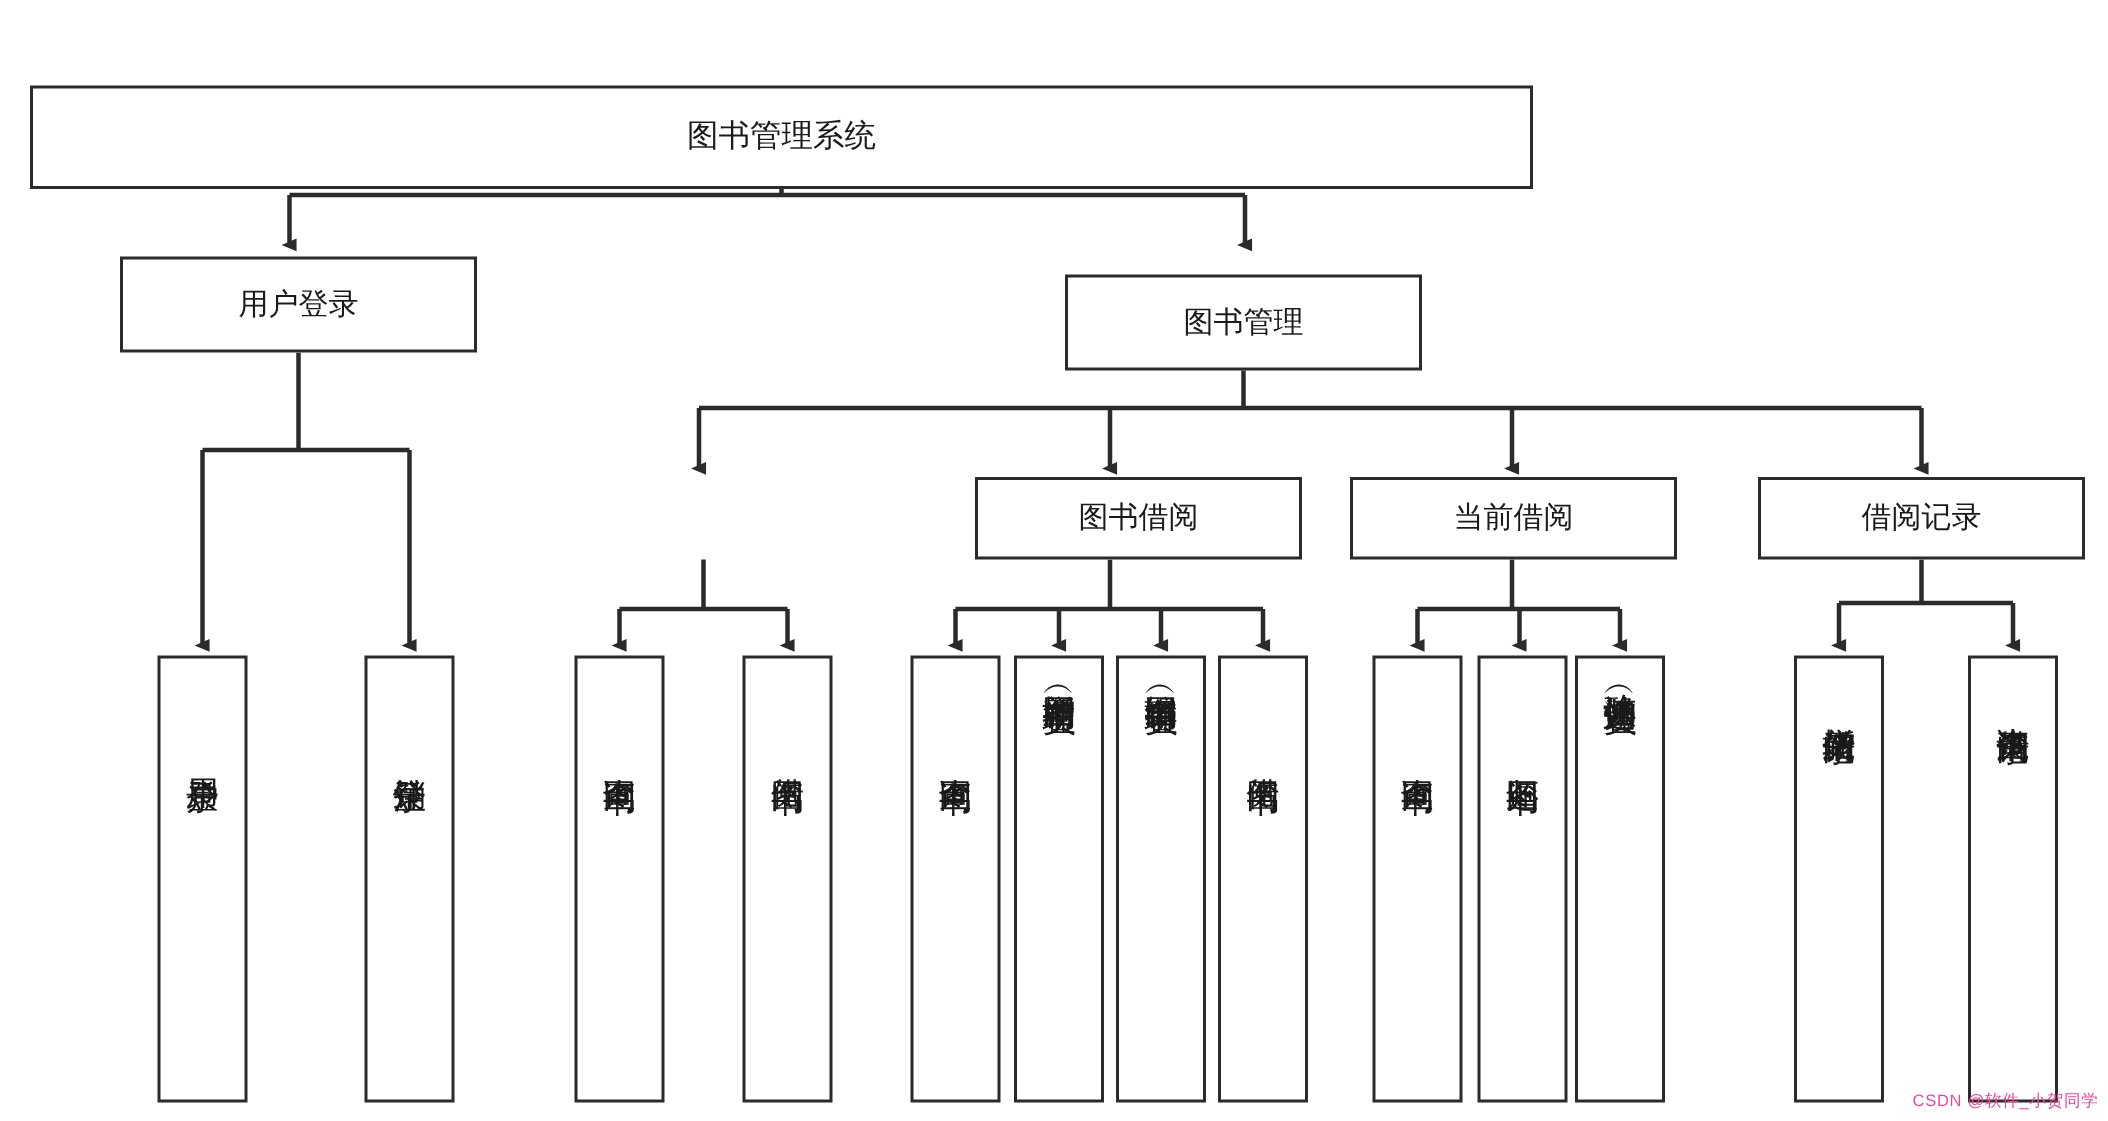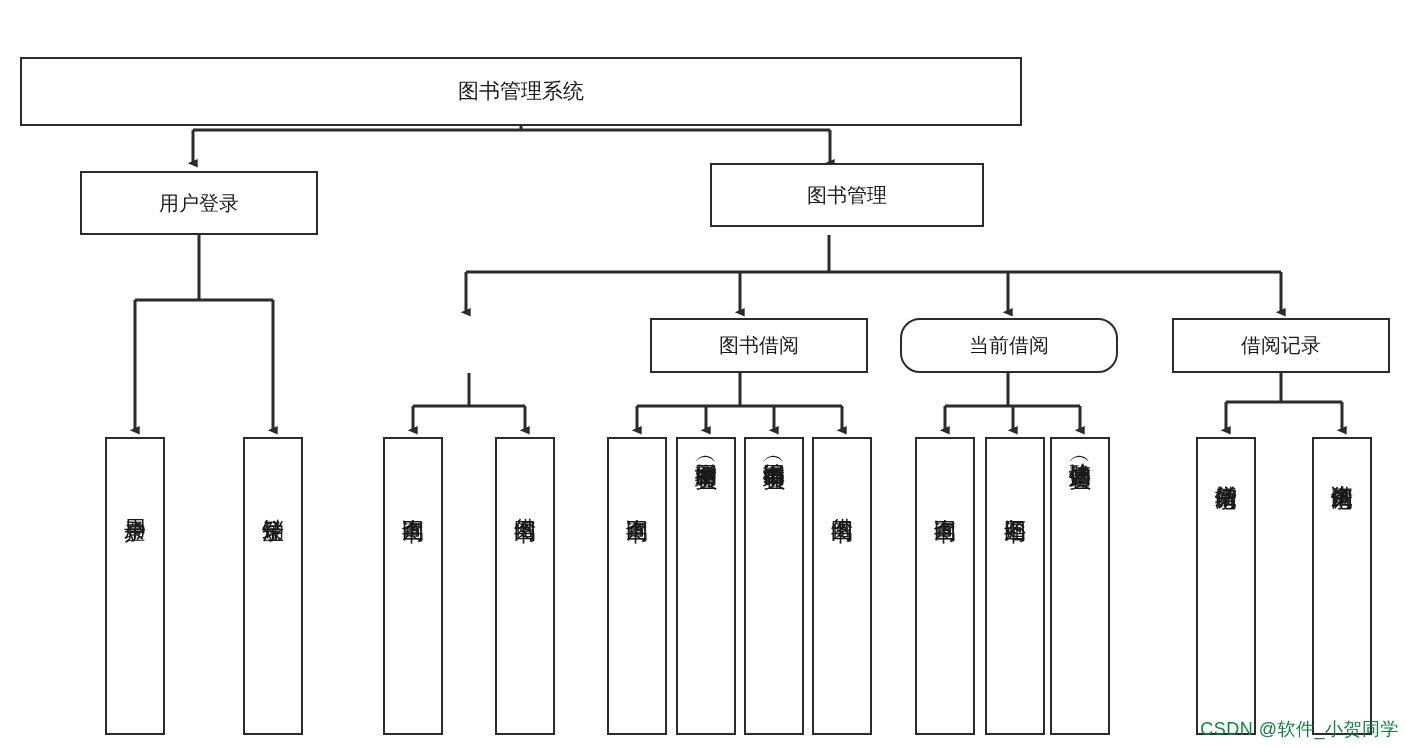--- a/index.html
+++ b/index.html
@@ -56,22 +56,22 @@
     text-orientation: upright;
     font-size: 22px;
     line-height: 1.0;
     letter-spacing: 1px;
     white-space: normal;
   }
   .watermark {
     position: absolute;
     right: 6px;
     bottom: 6px;
-    font-size: 18px;
-    color: #15803d;
+    font-size: 11px;
+    color: #ec4899;
     letter-spacing: 0.5px;
     white-space: nowrap;
   }
 </style>
 </head>
 <body>
 
 <div id="canvas">
 
   <svg class="edges" viewBox="0 0 1405 747">
@@ -124,28 +124,28 @@
     </g>
   </svg>
 
   <div class="node h title" style="left:20px; top:13px; width:1002px; height:69px;margin-top:44px;">
     <span class="node-label">图书管理系统</span>
   </div>
 
   <div class="node h" style="left:80px; top:171px; width:238px; height:64px;">
     <span class="node-label">用户登录</span>
   </div>
-  <div class="node h" style="left:710px; top:163px; width:274px; height:64px;">
+  <div class="node h" style="left:710px; top:183px; width:238px; height:64px;">
     <span class="node-label">图书管理</span>
   </div>
 
   <div class="node h" style="left:632px; top:318px; width:218px; height:55px;margin-left:18px;">
     <span class="node-label">图书借阅</span>
   </div>
-  <div class="node h" style="left:900px; top:318px; width:218px; height:55px;border-radius:20px;">
+  <div class="node h" style="left:900px; top:318px; width:218px; height:55px;">
     <span class="node-label">当前借阅</span>
   </div>
   <div class="node h" style="left:1172px; top:318px; width:218px; height:55px;">
     <span class="node-label">借阅记录</span>
   </div>
 
   <div class="node v" style="left:105px; top:437px; width:60px; height:298px; padding-top:62px;">
     <span class="node-label">用户登录</span>
   </div>
   <div class="node v" style="left:243px; top:437px; width:60px; height:298px; padding-top:62px;">

